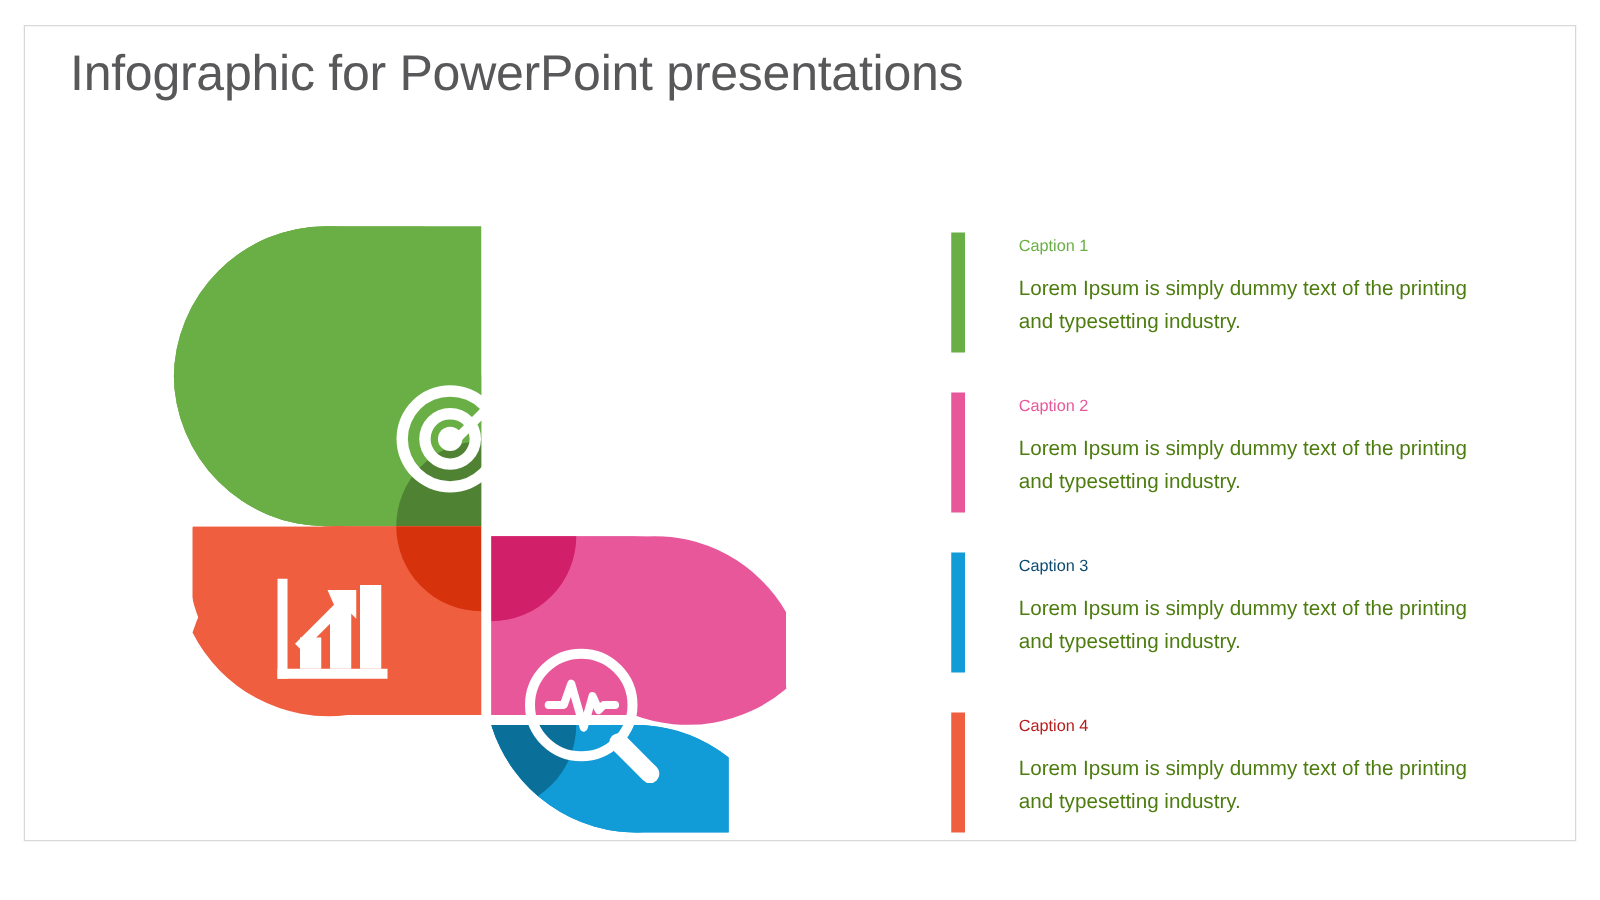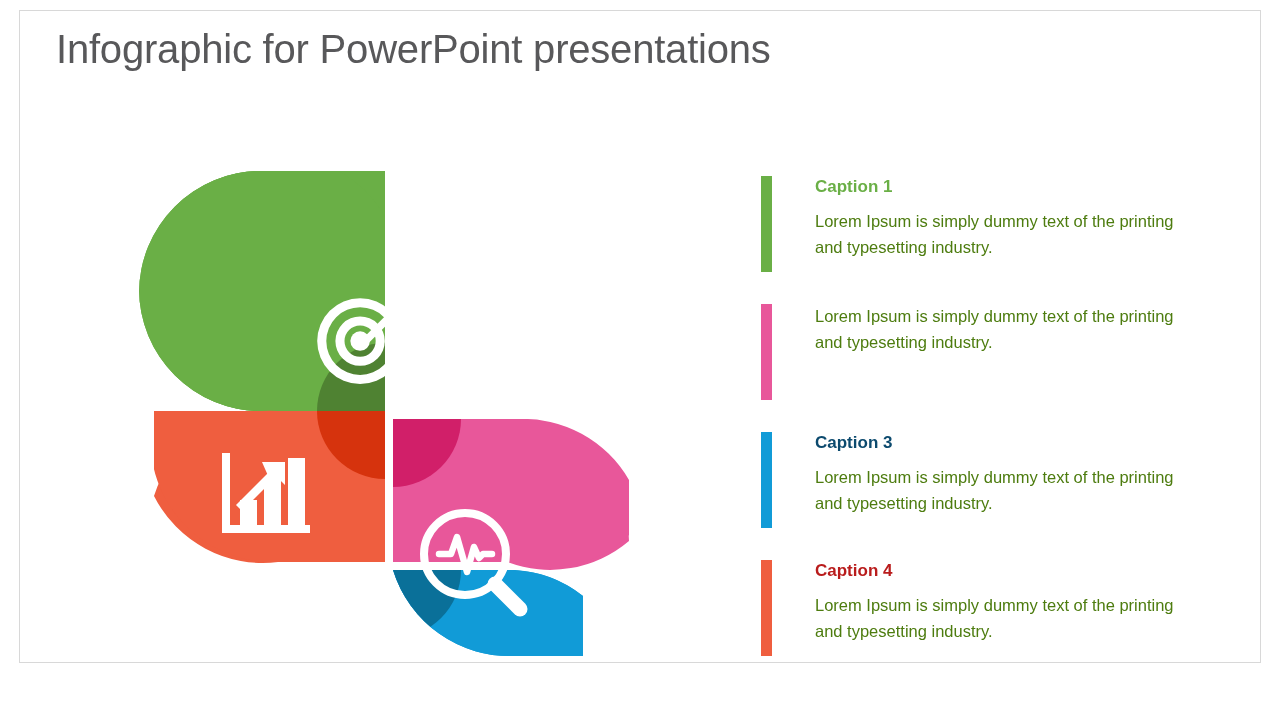--- a/index.html
+++ b/index.html
@@ -10,21 +10,21 @@
     width: 1280px;
     height: 720px;
     background: #ffffff;
     font-family: "Liberation Sans", sans-serif;
     overflow: hidden;
   }
 
   .slide {
     position: absolute;
     left: 19px;
-    top: 10px;
+    top: 20px;
     width: 1242px;
     height: 653px;
     border: 1px solid #d8d8d8;
     background: #ffffff;
     box-sizing: border-box;
   }
 
   
   .slide-title {
     position: absolute;
@@ -70,22 +70,22 @@
     height: 96px;
     border-radius: 0px;
   }
   .caption-body {
     position: absolute;
     left: 54px;
     top: 0;
     width: 360px;
   }
   .caption-title {
-    font-size: 17px;
-    font-weight: bold;
+    font-size: 13px;
+    font-weight: normal;
     line-height: 24px;
     margin: 9px 0 0 0;
     white-space: nowrap;
   }
   .caption-text {
     font-size: 16.5px;
     font-weight: 400;
     color: #4d7c0f;
     line-height: 26px;
     margin: 9px 0 0 0;
@@ -222,20 +222,21 @@
       <div class="caption-bar" style="background:#6AAF46;"></div>
       <div class="caption-body">
         <div class="caption-title" style="color:#6AAF46;">Caption 1</div>
         <div class="caption-text">Lorem Ipsum is simply dummy text of the printing and typesetting industry.</div>
       </div>
     </div>
 
     <div class="caption-row">
       <div class="caption-bar" style="background:#E8579A;"></div>
       <div class="caption-body">
+        <div class="caption-title" style="color:#E8579A;">Caption 2</div>
         <div class="caption-text">Lorem Ipsum is simply dummy text of the printing and typesetting industry.</div>
       </div>
     </div>
 
     <div class="caption-row">
       <div class="caption-bar" style="background:#119BD7;"></div>
       <div class="caption-body">
         <div class="caption-title" style="color:#0c4a6e;">Caption 3</div>
         <div class="caption-text">Lorem Ipsum is simply dummy text of the printing and typesetting industry.</div>
       </div>

